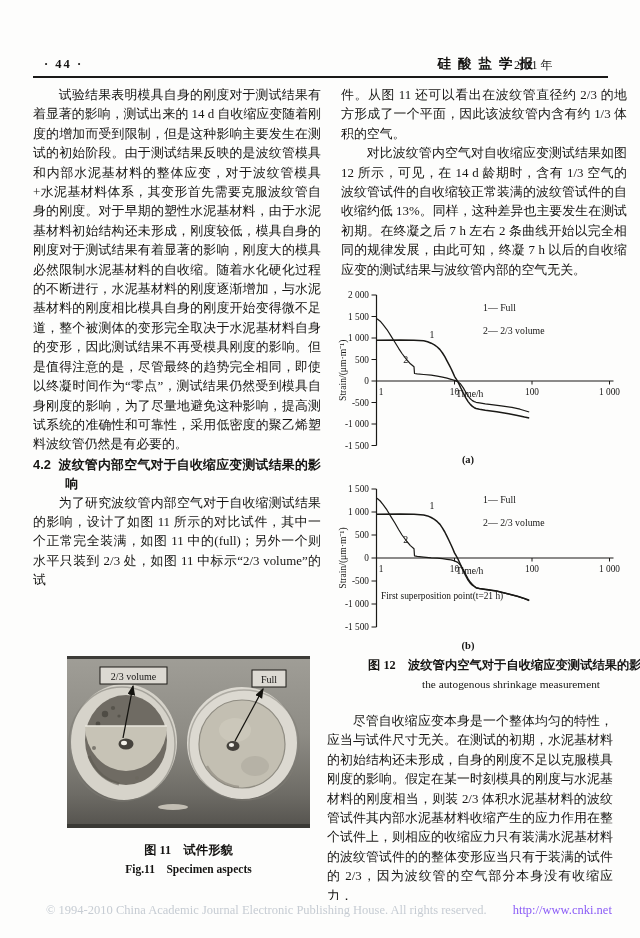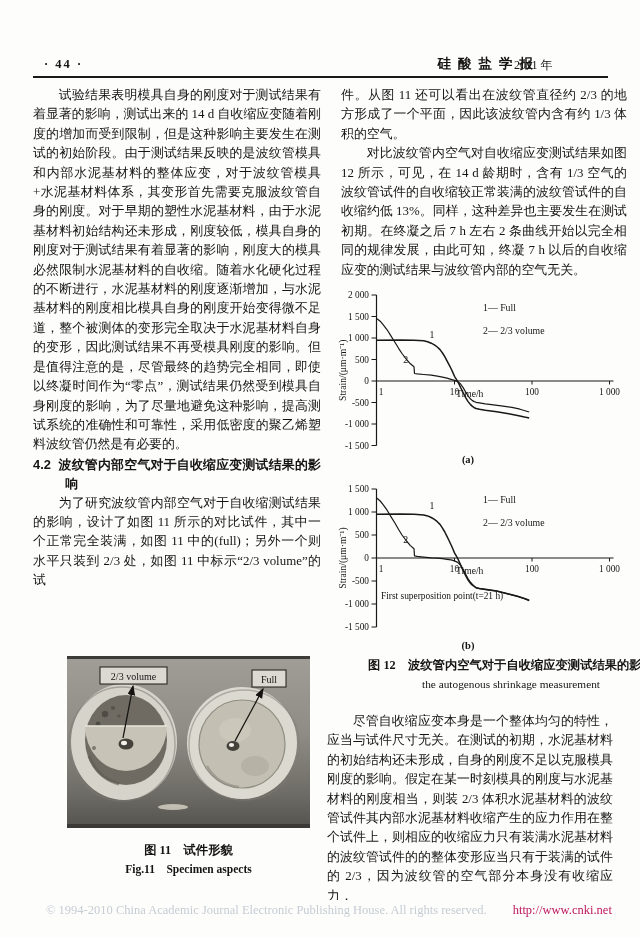--- a/index.html
+++ b/index.html
@@ -28,21 +28,21 @@
   
   svg text{fill:#161514;}
   .tick{font:9.3px "Liberation Serif",serif;}
   .legend{font:9.8px "Liberation Serif",serif;}
   .axlabel{font:9.6px "Liberation Serif",serif;}
   .annot{font:9.4px "Liberation Serif",serif;}
   .sublabel{font:10.5px "Liberation Serif",serif;font-weight:bold;}
   .pht{font:10px "Liberation Serif",serif;}
   
   .footer{left:46px;top:903px;font-size:12.5px;color:#c6ccd3;white-space:nowrap;}
-  .footer .url{color:#be185d;margin-left:26px;text-decoration:none;text-align:center;}
+  .footer .url{color:#8b5cf6;margin-left:26px;text-decoration:none;text-align:center;}
 </style>
 </head>
 <body>
 
 <div class="abs pagenum">· 44 ·</div>
 <div class="abs journal">硅酸盐学报</div>
 <div class="abs year">2011 年</div>
 <div class="abs rule"></div>
 
 <div class="abs col" style="left:33px;top:86px;width:288px;height:570px;">

